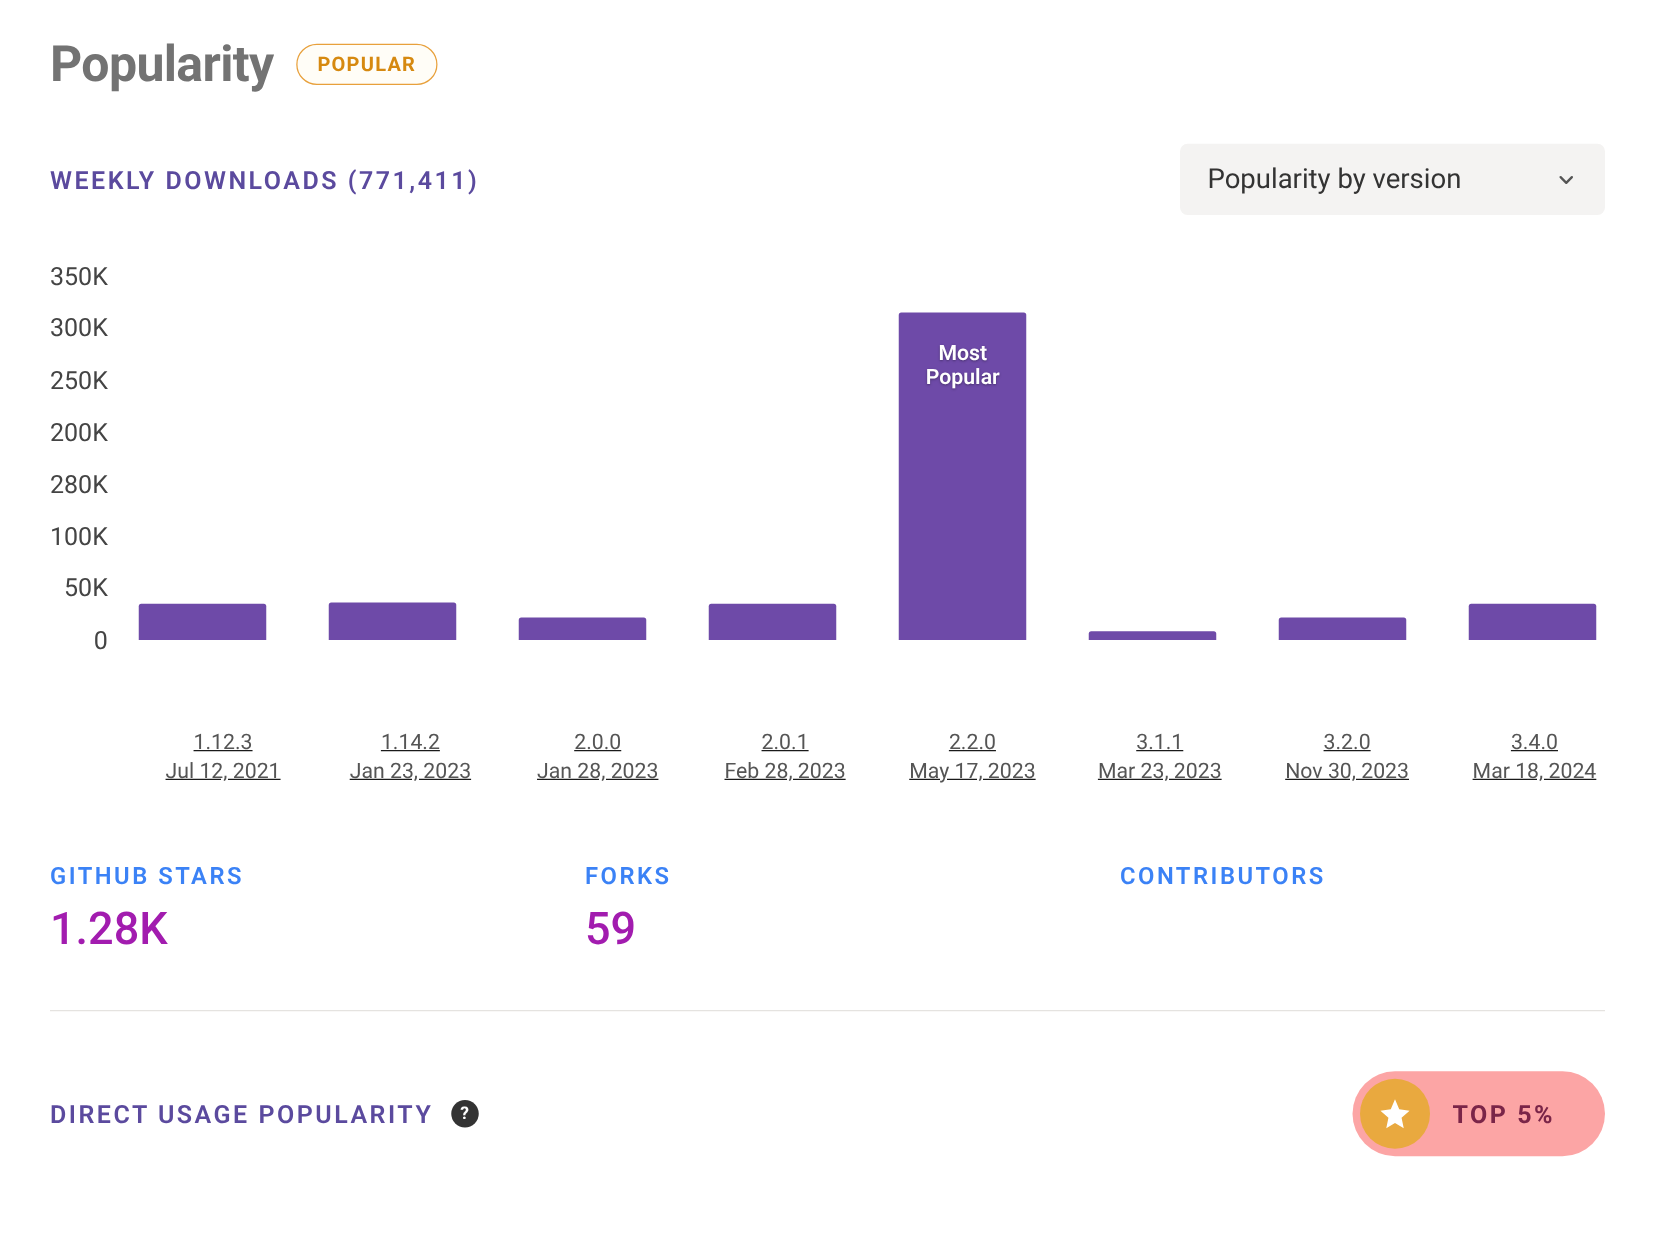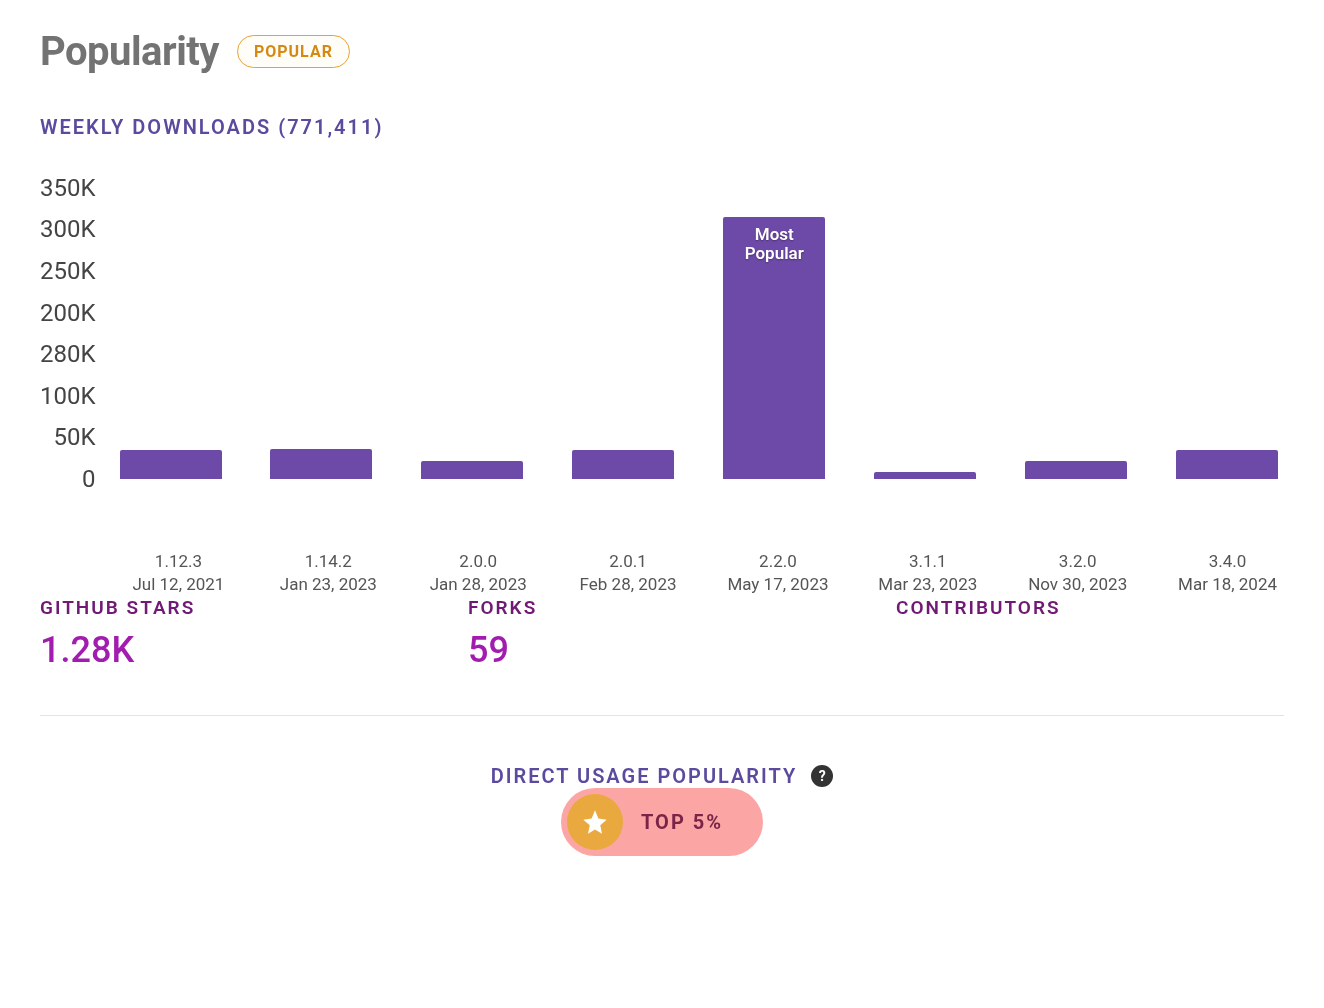--- a/index.html
+++ b/index.html
@@ -66,21 +66,21 @@
   
   .chart-wrap {
     display: flex;
     margin-bottom: 50px;
   }
   .y-axis {
     display: flex;
     flex-direction: column;
     align-items: flex-end;
     padding-right: 14px;
-    font-size: 24px;
+    font-size: 20px;
     color: #444;
   }
   .y-tick {
     height: 41.6px; 
     display: flex;
     align-items: center;
   }
   .plot-area {
     position: relative;
     flex: 1;
@@ -101,34 +101,36 @@
     width: 100%;
     max-width: 102px;
     background: #6e4aa8;
     border-radius: 2px 2px 0 0;
     position: relative;
     display: flex;
     justify-content: center;
   }
   .bar-annot {
     position: absolute;
-    top: 8px;
+    top: 24px;
     color: #fff;
     font-size: 17px;
     font-weight: 600;
     text-align: center;
     line-height: 1.15;
     text-shadow: 0 1px 2px rgba(0,0,0,0.35);
     pointer-events: none;
   }
   .x-labels {
     display: flex;
     gap: 37px;
     margin-left: 78px; 
     padding-left: 4px;
+    margin-bottom: 60px;
+    text-decoration: underline;
   }
   .x-col {
     flex: 1;
     text-align: center;
     font-size: 17px;
     color: #555;
     line-height: 1.35;
   }
   .x-version { display: block; }
   .x-date { display: block; }
@@ -139,40 +141,39 @@
     gap: 40px;
     margin-bottom: 44px;
   }
   .stat {
     flex: 1;
   }
   .stat-label {
     font-size: 19px;
     font-weight: 600;
     letter-spacing: 2px;
-    color: #701a75;
+    color: #3b82f6;
     margin-bottom: 10px;
   }
   .stat-value {
     font-size: 36px;
     font-weight: 500;
     color: #a21caf;
   }
 
   hr.divider {
     border: none;
     border-top: 1px solid #e5e3e0;
     margin-bottom: 48px;
   }
 
   .bottom-row {
     display: flex;
     justify-content: space-between;
     align-items: center;
-    flex-direction: column;
   }
   .usage-head {
     display: flex;
     align-items: center;
     gap: 14px;
   }
   .help-icon {
     width: 22px;
     height: 22px;
     border-radius: 50%;
@@ -213,20 +214,28 @@
 </head>
 <body>
 
 <div class="header-row">
   <h1 class="title">Popularity</h1>
   <span class="badge">POPULAR</span>
 </div>
 
 <div class="subhead-row">
   <div class="subhead">WEEKLY DOWNLOADS (771,411)</div>
+  <div class="select">
+    <span class="select-label">Popularity by version</span>
+    <span class="chevron">
+      <svg width="18" height="18" viewBox="0 0 24 24" fill="none" stroke="#555" stroke-width="2.5" stroke-linecap="round" stroke-linejoin="round">
+          <polyline points="6 9 12 15 18 9"></polyline>
+        </svg>
+    </span>
+  </div>
 </div>
 
 <div class="chart-wrap">
   <div class="y-axis" id="y-axis">
       <div class="y-tick">350K</div>
       <div class="y-tick">300K</div>
       <div class="y-tick">250K</div>
       <div class="y-tick">200K</div>
       <div class="y-tick">280K</div>
       <div class="y-tick">100K</div>

